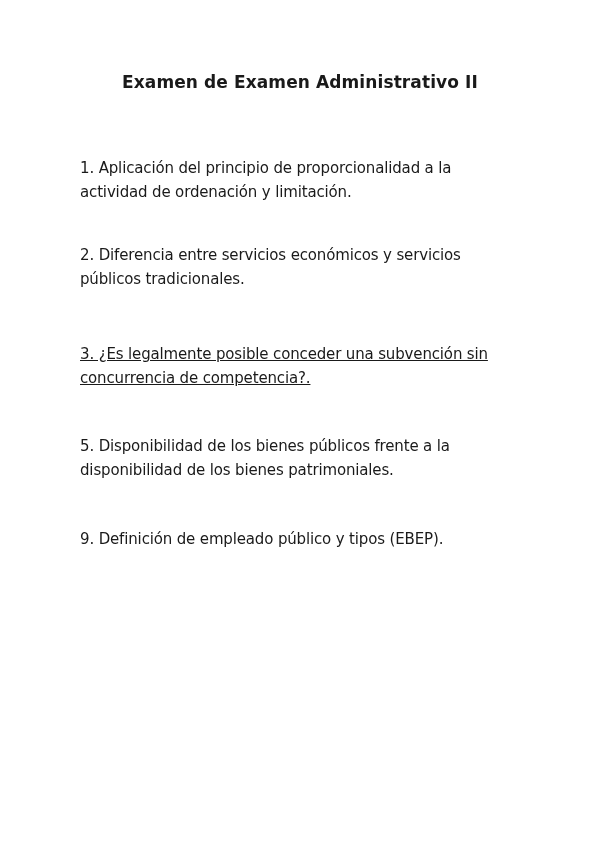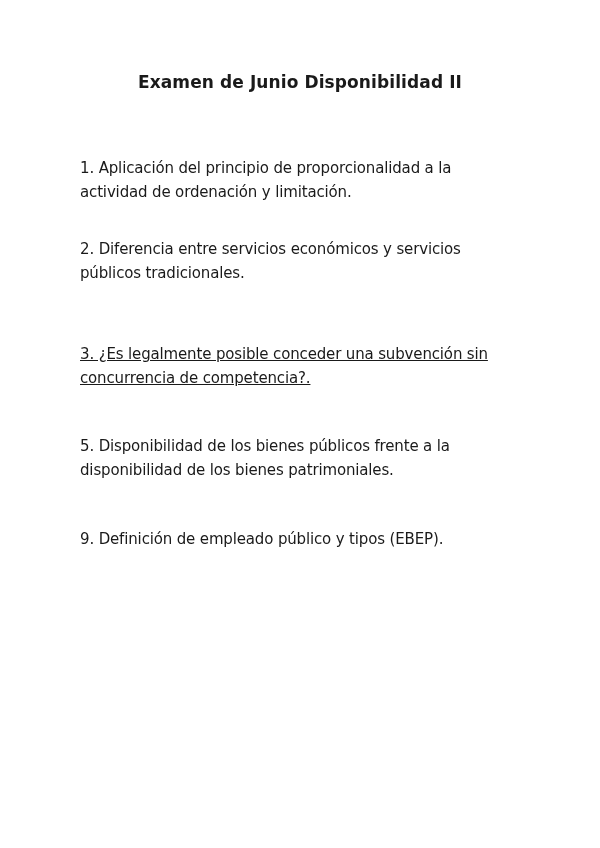--- a/index.html
+++ b/index.html
@@ -29,27 +29,27 @@
     .question {
       position: absolute;
       left: 72px;
       width: 440px;
       font-size: 15px;
       line-height: 23.5px;
       margin: 8px;
       letter-spacing: -0.15px;
     }
     .q1 { top: 149px; }
-    .q2 { top: 230px; }
+    .q2 { top: 236px; }
     .q3 { top: 335px; text-decoration: underline; }
     .q4 { top: 427px; }
     .q5 { top: 520px; }
   </style>
 </head>
 <body>
 
-<h1 class="title">Examen de Junio Disponibilidad II</h1>
+<h1 class="title">Examen de Examen Administrativo II</h1>
 
 <p class="question q1">1. Aplicación del principio de proporcionalidad a la actividad de ordenación y limitación.</p>
 <p class="question q2">2. Diferencia entre servicios económicos y servicios públicos tradicionales.</p>
 <p class="question q3">3. ¿Es legalmente posible conceder una subvención sin concurrencia de competencia?.</p>
 <p class="question q4">5. Disponibilidad de los bienes públicos frente a la disponibilidad de los bienes patrimoniales.</p>
 <p class="question q5">9. Definición de empleado público y tipos (EBEP).</p>
 
 </body></html>

